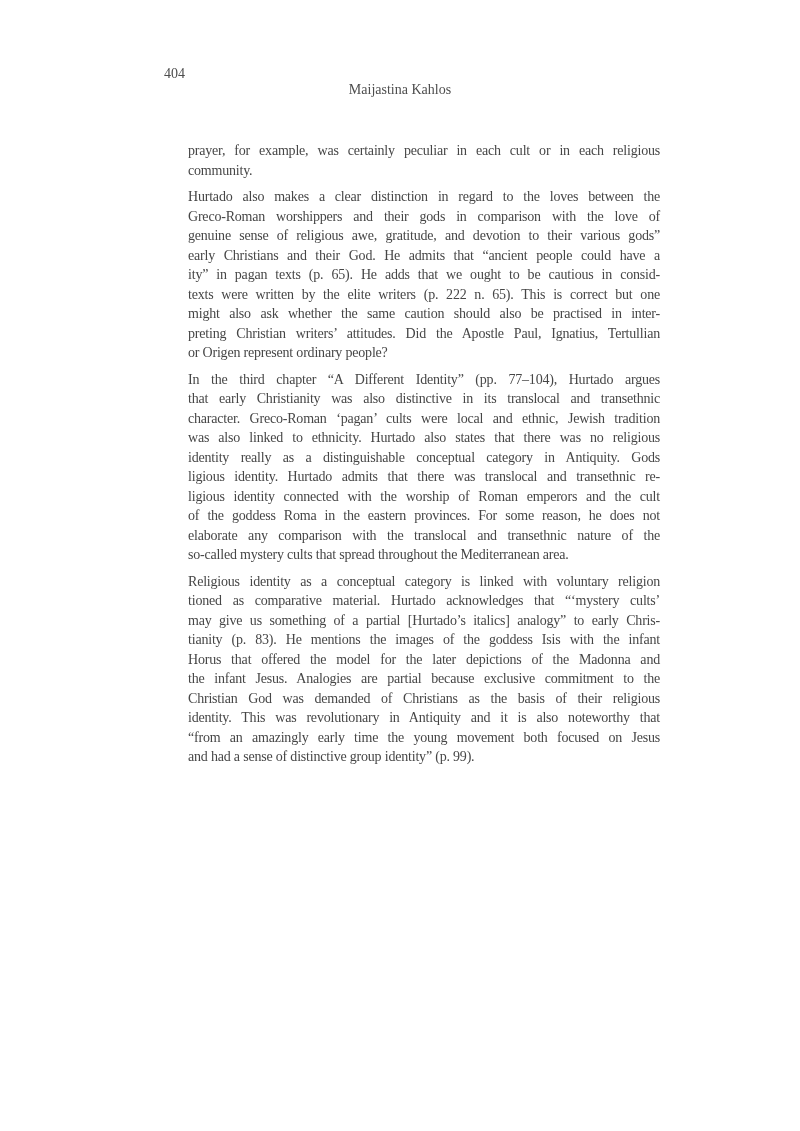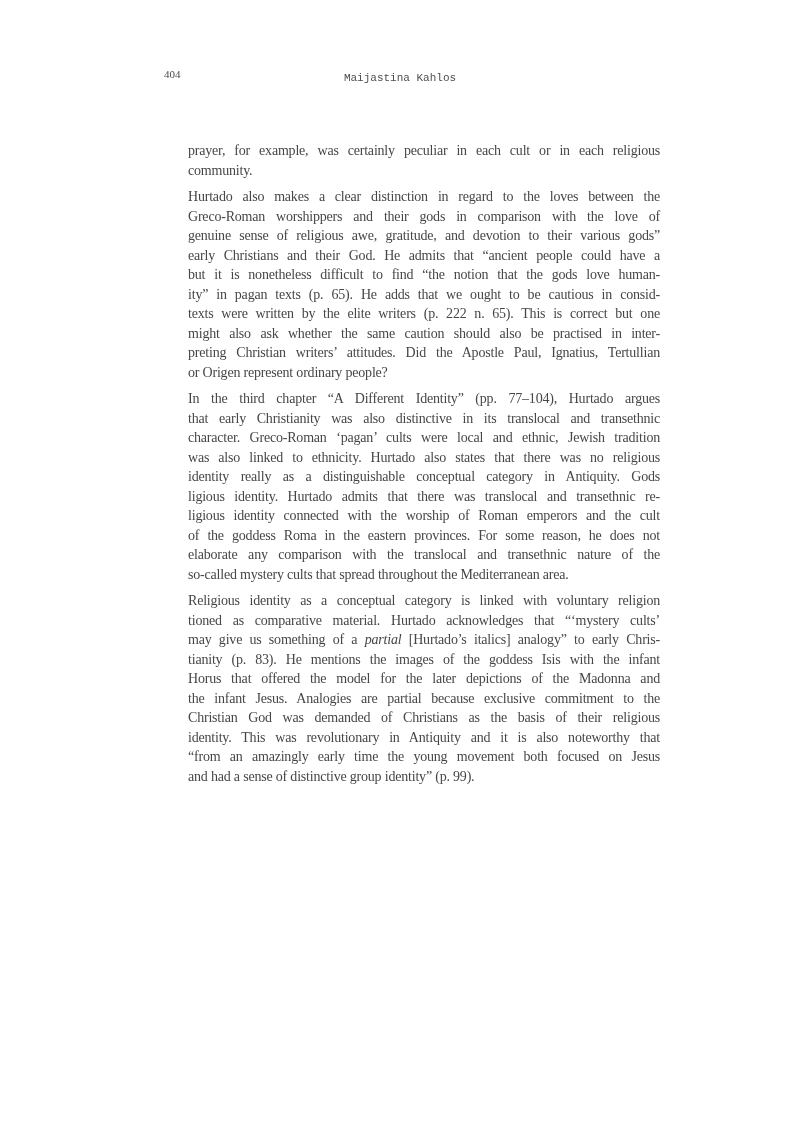--- a/index.html
+++ b/index.html
@@ -15,36 +15,35 @@
     font-family: "Liberation Serif", serif;
     color: #464646;
     overflow: hidden;
   }
   .running-header {
     position: absolute;
     left: 164px;
     top: 64px;
     width: 472px;
     height: 20px;
-    font-size: 11px;
+    font-size: 14px;
     line-height: 20px;
     color: #4d4d4d;
   }
   .page-number {
     position: absolute;
     left: 0;
     top: 0;
   }
   .running-title {
     position: absolute;
     left: 0;
-    top: 4px;
+    top: 16px;
     width: 100%;
     text-align: center;
-    font-family: Liberation Mono, monospace;
   }
   .body-text {
     position: absolute;
     left: 164px;
     top: 141px;
     width: 472px;
     font-size: 14px;
     line-height: 19.5px;
     letter-spacing: -0.2px;
     margin-left: 24px;
@@ -56,42 +55,40 @@
     text-align: justify;
     -moz-text-align-last: justify;
     text-align-last: justify;
     white-space: normal;
   }
   .line.last {
     -moz-text-align-last: left;
     text-align-last: left;
   }
   .italic {
-    font-style: italic;
   }
 </style>
 </head>
 <body>
 
 <div class="page">
   <div class="running-header">
     <span class="page-number">404</span>
     <span class="running-title">Maijastina Kahlos</span>
   </div>
   <div class="body-text">
       <div class="para">
         <div class="line">prayer, for example, was certainly peculiar in each cult or in each religious</div>
         <div class="line last">community.</div>
       </div>
       <div class="para">
         <div class="line">Hurtado also makes a clear distinction in regard to the loves between the</div>
         <div class="line">Greco-Roman worshippers and their gods in comparison with the love of</div>
         <div class="line">genuine sense of religious awe, gratitude, and devotion to their various gods”</div>
         <div class="line">early Christians and their God. He admits that “ancient people could have a</div>
-        <div class="line">but it is nonetheless difficult to find “the notion that the gods love human-</div>
         <div class="line">ity” in pagan texts (p. 65). He adds that we ought to be cautious in consid-</div>
         <div class="line">texts were written by the elite writers (p. 222 n. 65). This is correct but one</div>
         <div class="line">might also ask whether the same caution should also be practised in inter-</div>
         <div class="line">preting Christian writers’ attitudes. Did the Apostle Paul, Ignatius, Tertullian</div>
         <div class="line last">or Origen represent ordinary people?</div>
       </div>
       <div class="para">
         <div class="line">In the third chapter “A Different Identity” (pp. 77–104), Hurtado argues</div>
         <div class="line">that early Christianity was also distinctive in its translocal and transethnic</div>
         <div class="line">character. Greco-Roman ‘pagan’ cults were local and ethnic, Jewish tradition</div>

